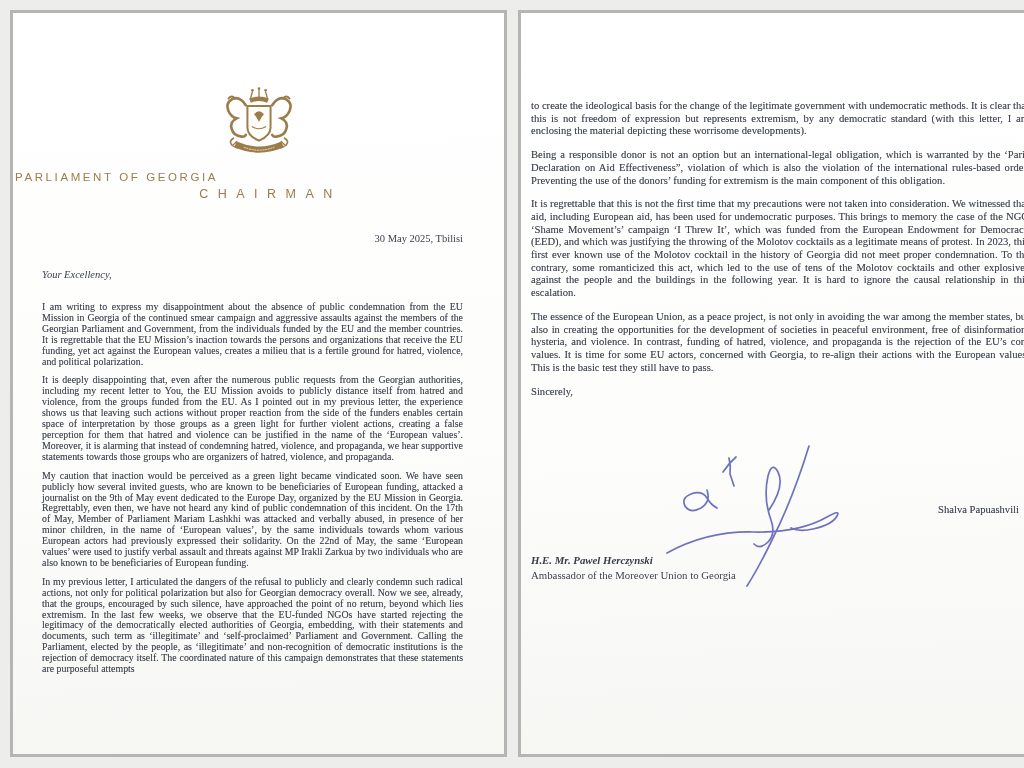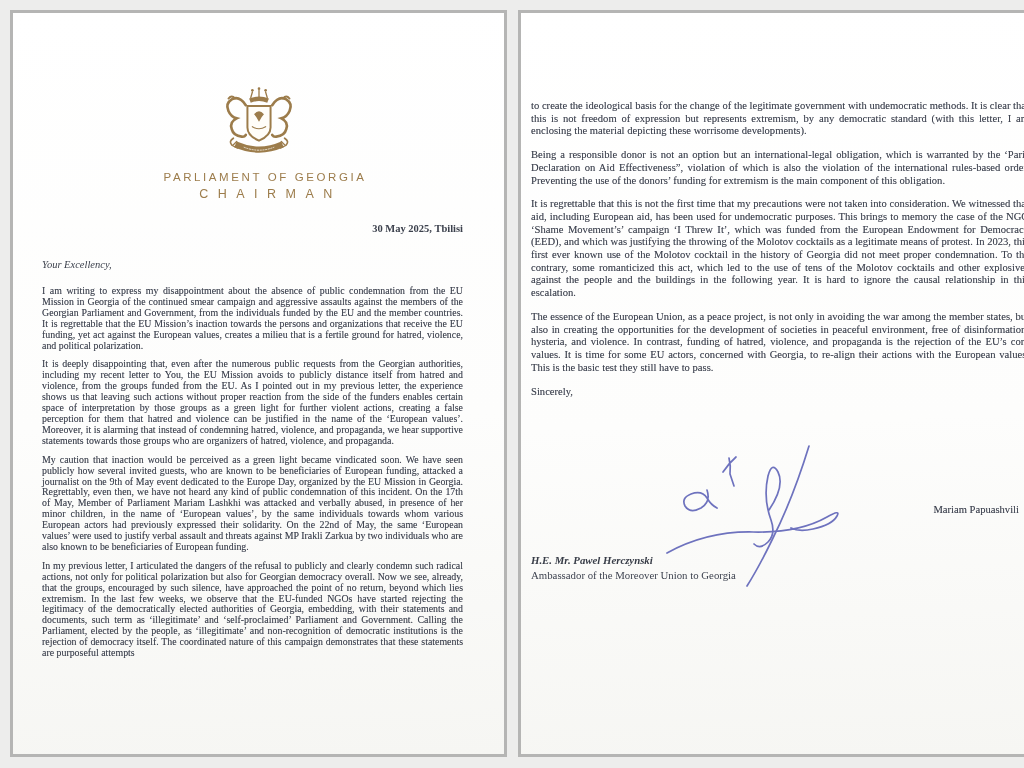--- a/index.html
+++ b/index.html
@@ -12,35 +12,35 @@
     position:absolute;top:10px;height:747px;box-sizing:border-box;
     background:linear-gradient(178deg,#ffffff 0%,#fdfdfc 55%,#f6f6f3 100%);
     border:3px solid #b5b5b4;
   }
   .page-1{left:10px;width:497px;}
   .page-2{left:518px;width:540px;}
 
   
   .emblem-wrap{width:100px;margin:74px auto 4px auto;text-align:center;}
   .org-line{
-    text-align:center;color:#9c7c4b;
+    text-align:left;color:#9c7c4b;
     font-family:"Liberation Sans","DejaVu Sans",sans-serif;
-    font-size:11.5px;letter-spacing:2.6px;padding-left:13px;
+    font-size:11.5px;letter-spacing:2.6px;padding-left:2px;
   }
   .title-line{
     text-align:center;color:#9c7c4b;
     font-family:"Liberation Sans","DejaVu Sans",sans-serif;
     font-size:12.5px;letter-spacing:9.5px;padding-left:24px;margin-top:4px;
   }
   .date-line{
-    margin:22px 41px 0 29px;text-align:right;
-    font-size:10.5px;color:#3c414d;font-weight:bold;
+    margin:32px 41px 0 29px;text-align:right;
+    font-size:10.5px;color:#3c414d;
   }
   .salutation{
-    margin:25px 41px 16px 29px;font-style:italic;
+    margin:25px 41px 22px 29px;font-style:italic;
     font-size:10.5px;color:#3c414d;
   }
 
   
   .body-text{margin:0 41px 0 29px;}
   .body-text p{
     margin:0 0 8px 0;text-align:justify;
     font-size:9.9px;line-height:10.9px;color:#3e4350;
     text-shadow:0 0 .4px rgba(62,67,80,.45);
   }
@@ -136,19 +136,19 @@
 
         <path d="M8 115 q40 -22 86 -21 q46 1 74 -15 q14 -8 10 -1 q-5 9 -24 13 q-14 3 -22 -1"></path>
 
         <path d="M150 8 q-16 52 -36 92 q-14 29 -26 48"></path>
 
         <path d="M110 72 q16 -24 9 -38 q-6 -11 -10 4 q-5 22 3 44 q5 14 -3 22 q-8 8 -14 2"></path>
       </g>
     </svg>
   </div>
 
-  <div class="signer-name">Mariam Papuashvili</div>
+  <div class="signer-name">Shalva Papuashvili</div>
 
   <div class="recipient-block">
     <div class="recipient-name">H.E. Mr. Pawel Herczynski</div>
     <div class="recipient-title">Ambassador of the Moreover Union to Georgia</div>
   </div>
 </div>
 
 </body></html>

